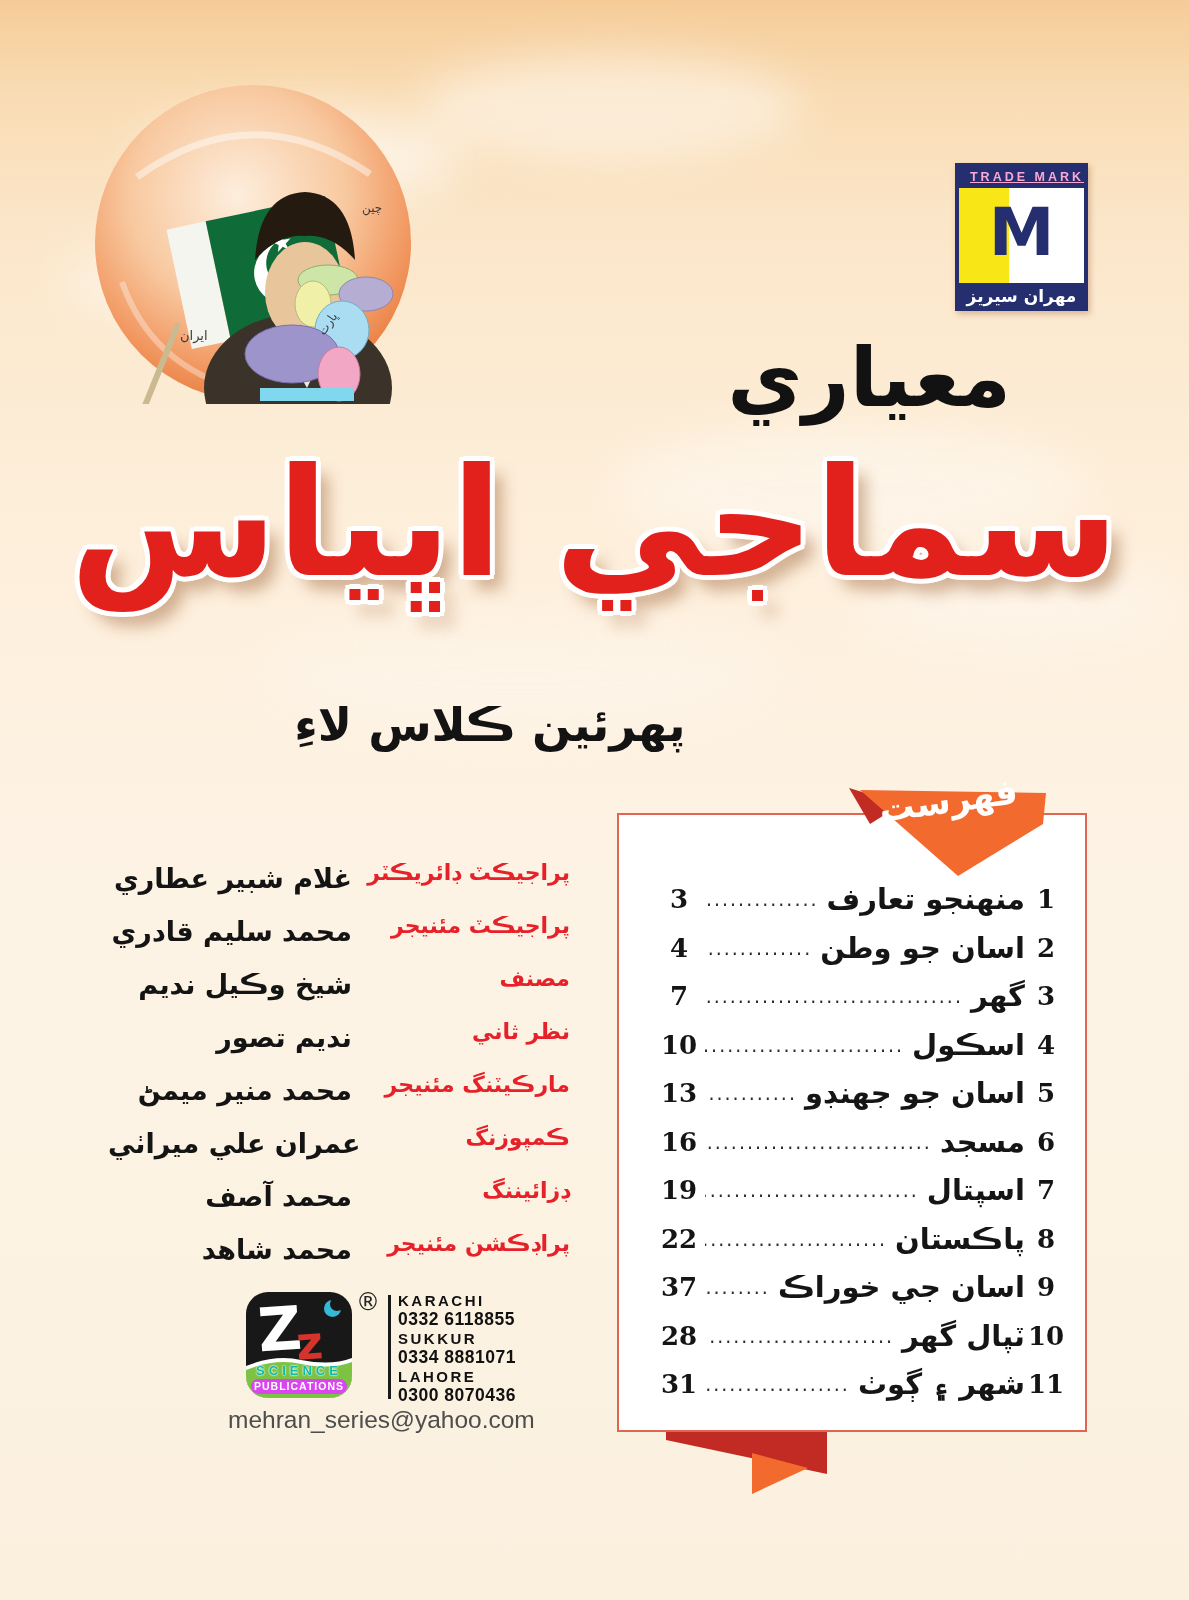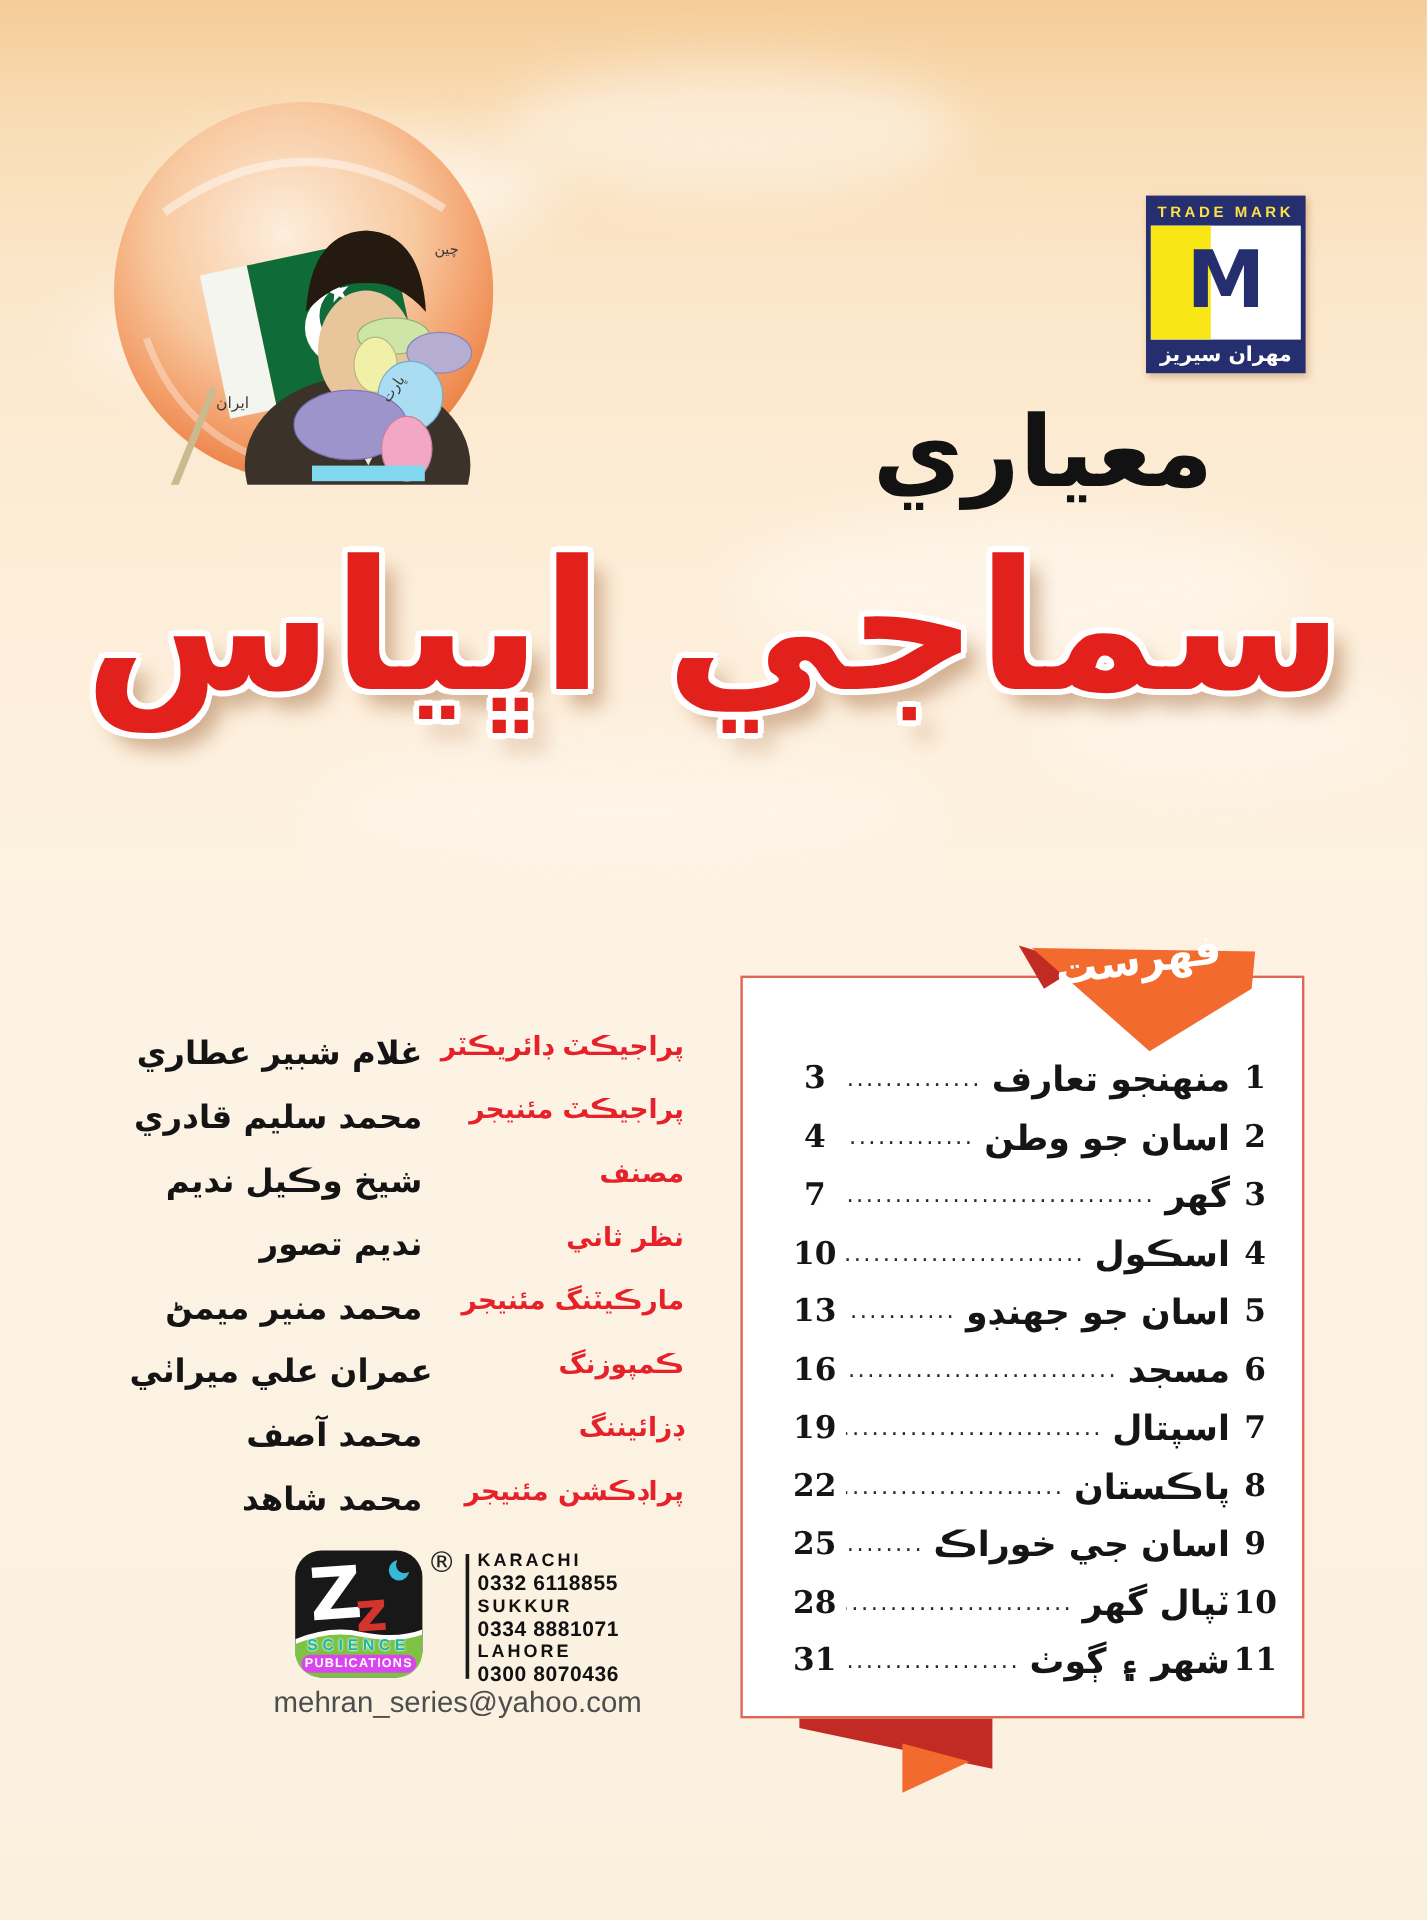--- a/index.html
+++ b/index.html
@@ -7,21 +7,21 @@
     position:relative;width:1189px;height:1600px;overflow:hidden;margin:0 auto;
     background:linear-gradient(180deg,#f5cc98 0%,#f9dcb4 6%,#fbe6c9 14%,#fdeed9 30%,#fdf3e5 55%,#fcf2e2 80%,#fbf0de 100%);
     font-family:"DejaVu Sans",sans-serif;
   }
   .cloud{position:absolute;background:#ffffff;border-radius:50%;filter:blur(22px);}
   
   .emblem{position:absolute;left:92px;top:82px;width:322px;height:322px;}
   
   .tm{position:absolute;left:955px;top:163px;width:133px;height:148px;background:#252e6e;
       display:flex;flex-direction:column;padding:4px;box-sizing:border-box;box-shadow:2px 3px 6px rgba(150,90,40,.35);}
-  .tm-top{color:#fde047;font:bold 12.5px "Liberation Sans",sans-serif;letter-spacing:3px;text-align:center;padding:3px 0 4px;}
+  .tm-top{color:#f9a8d4;font:bold 12.5px "Liberation Sans",sans-serif;letter-spacing:3px;text-align:right;padding:3px 0 4px;text-decoration:underline;}
   .tm-mid{background:#fff;flex:1;position:relative;overflow:hidden;}
   .tm-yellow{position:absolute;left:0;top:0;bottom:0;width:40%;background:#f8e616;}
   .tm-m{position:absolute;left:0;right:0;top:50%;transform:translateY(-54%);text-align:center;
         font:900 66px "DejaVu Sans",sans-serif;color:#252e6e;}
   .tm-bot{color:#fff;font:bold 17px "DejaVu Sans",sans-serif;text-align:center;padding:3px 0 1px;direction:rtl;}
   
   .kicker{position:absolute;top:330px;right:178px;font:bold 82px "DejaVu Sans",sans-serif;color:#121212;direction:rtl;}
   .main-title{
     position:absolute;left:0;right:0;top:430px;text-align:center;direction:rtl;
     font:bold 150px "DejaVu Sans",sans-serif;color:#e2211c;line-height:1.25;
@@ -132,20 +132,21 @@
     <div class="tm-top">TRADE MARK</div>
     <div class="tm-mid">
       <div class="tm-yellow"></div>
       <div class="tm-m">M</div>
     </div>
     <div class="tm-bot">مهران سيريز</div>
   </div>
 
   <div class="kicker">معياري</div>
   <div class="main-title">سماجي اڀياس</div>
+  <div class="subtitle">پهرئين ڪلاس لاءِ</div>
 
   <div class="credits">
 
   <div class="credit-row">
       <div class="credit-role">پراجيڪٽ ڊائريڪٽر</div>
       <div class="credit-name">غلام شبير عطاري</div>
     </div>
       <div class="credit-row">
       <div class="credit-role">پراجيڪٽ مئنيجر</div>
       <div class="credit-name">محمد سليم قادري</div>
@@ -223,21 +224,21 @@
       <div class="toc-row">
       <div class="toc-no">8</div>
       <div class="toc-title">پاڪستان</div>
       <div class="toc-dots"></div>
       <div class="toc-page">22</div>
     </div>
       <div class="toc-row">
       <div class="toc-no">9</div>
       <div class="toc-title">اسان جي خوراڪ</div>
       <div class="toc-dots"></div>
-      <div class="toc-page">25</div>
+      <div class="toc-page">37</div>
     </div>
       <div class="toc-row">
       <div class="toc-no">10</div>
       <div class="toc-title">ٽپال گهر</div>
       <div class="toc-dots"></div>
       <div class="toc-page">28</div>
     </div>
       <div class="toc-row">
       <div class="toc-no">11</div>
       <div class="toc-title">شهر ۽ ڳوٺ</div>

